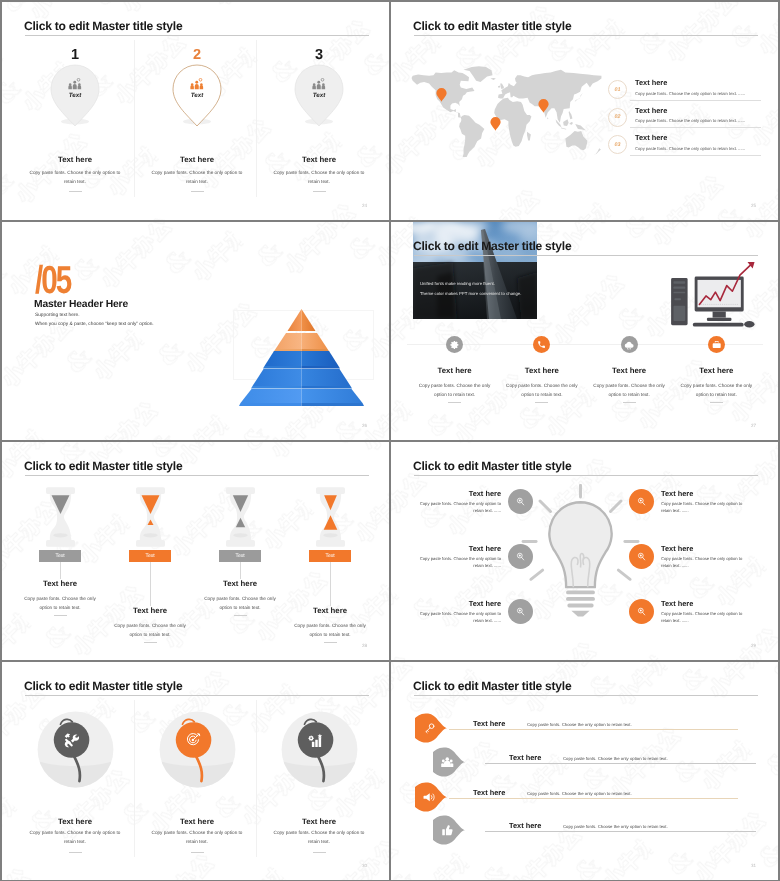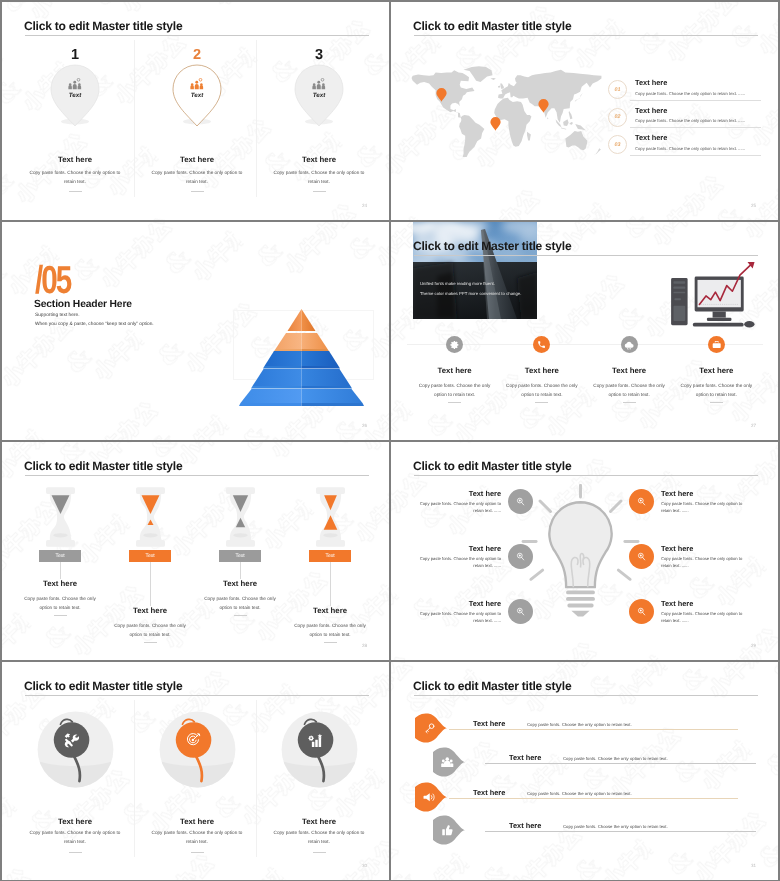--- a/index.html
+++ b/index.html
@@ -286,21 +286,21 @@
       </div>
     </div>
     <div class="pgnum z">25</div>
   </div>
 
   <div class="slide" id="s3">
     <svg class="wm" viewBox="2 222 387 218" width="387" height="218" preserveAspectRatio="none">
         <rect x="2" y="222" width="387" height="218" fill="url(#wmpat)"></rect>
       </svg>
     <div class="s3num z">/05</div>
-    <div class="s3hd z">Section Header Here</div>
+    <div class="s3hd z">Master Header Here</div>
     <div class="s3sub z">Supporting text here.</div>
     <div class="s3sub z" style="top:100px">When you copy &amp; paste, choose “keep text only” option.</div>
     <div class="s3box z"></div>
     <div class="s3pyr z">
       <svg viewBox="0 0 260 200" width="130" height="100">
         <defs>
           <linearGradient id="oL" x1="0" y1="0" x2="1" y2="0">
               <stop offset="0" stop-color="#E8823C"></stop>
               <stop offset="1" stop-color="#F59C5D"></stop>
             </linearGradient>

